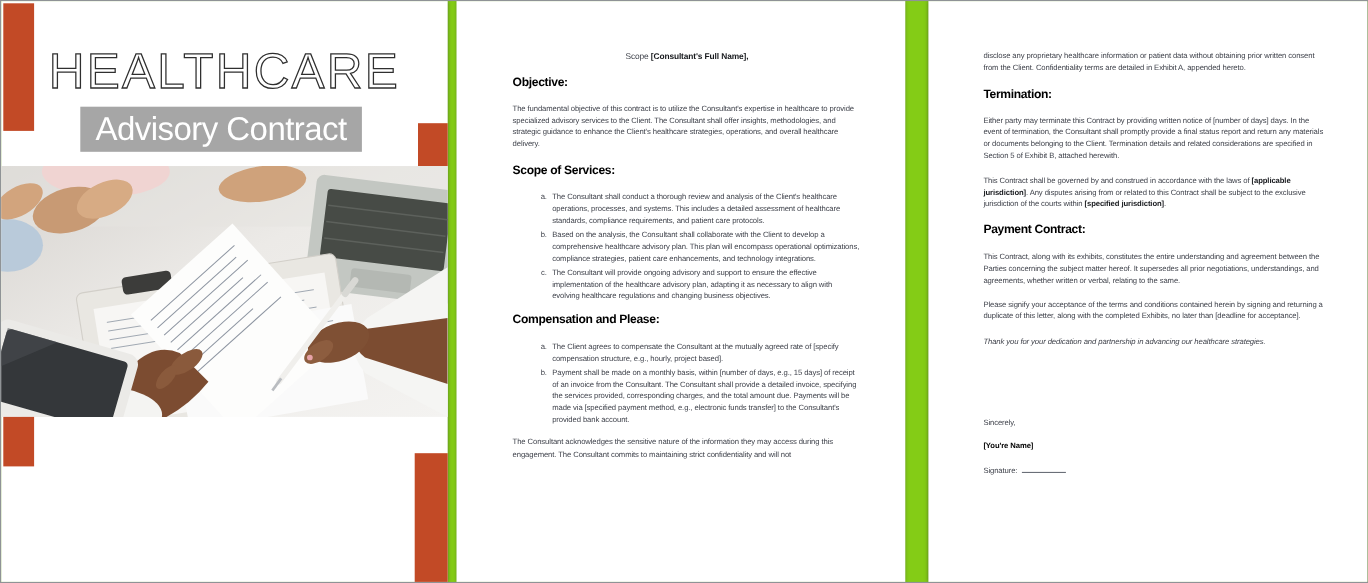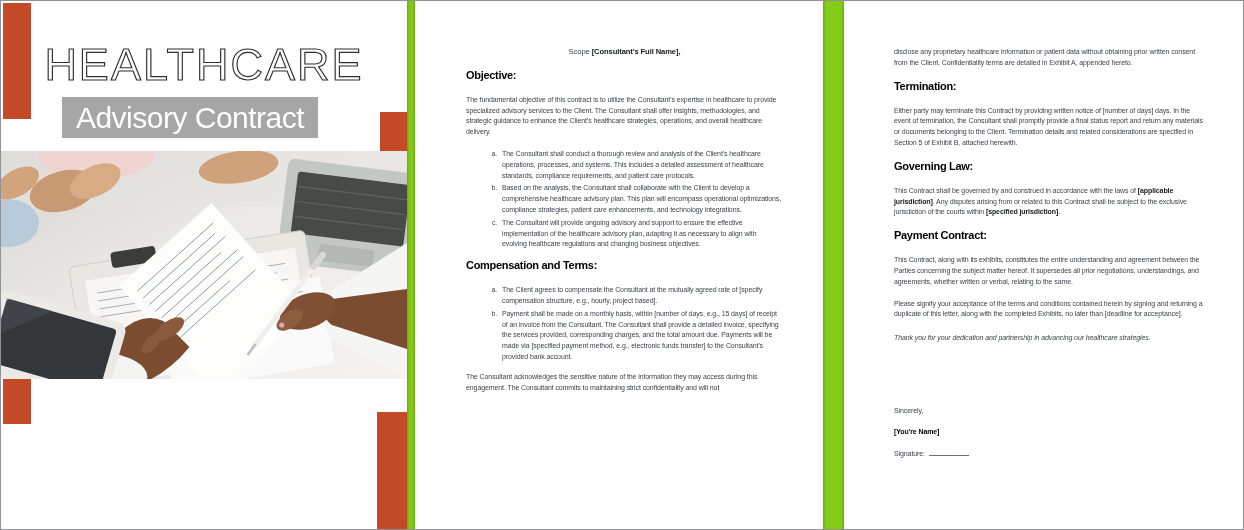--- a/index.html
+++ b/index.html
@@ -16,21 +16,21 @@
   .bar{position:absolute;background:var(--accent,#c24a26);}
   .bar-tl{left:2px;top:2px;width:28px;height:116px;}
   .bar-tr{right:0;top:111px;width:27px;height:39px;}
   .bar-bl{left:2px;top:378px;width:28px;height:45px;}
   .bar-br{right:0;top:411px;width:30px;height:117px;}
   .cover-title{position:absolute;left:0;right:0;top:38px;text-align:center;
                font-size:45px;letter-spacing:2px;color:#3a3a3a;font-weight:400;}
   @supports (-webkit-text-stroke:1px #000){
     .cover-title{color:#fff;-webkit-text-stroke:1.15px #2f2f2f;}
   }
-  .cover-subtitle{position:absolute;left:61px;top:96px;width:256px;height:41px;
+  .cover-subtitle{position:absolute;left:72px;top:96px;width:256px;height:41px;
                   background:var(--subtitle-bg,#a6a6a6);color:#fff;font-size:30px;
                   letter-spacing:-.5px;display:flex;align-items:center;justify-content:center;}
   .photo{position:absolute;left:0;top:150px;width:406px;height:228px;display:block;}
 
   
   .doc{font-size:7px;line-height:10.8px;color:#3f424b;letter-spacing:-.1px;
        box-sizing:border-box;}
   .p1{padding:46px 40px 0 51px;}
   .p2{padding:46px 48px 0 50px;}
   .doc h3{font-size:11px;line-height:13px;color:#000;margin:8px 0 13px;
@@ -151,42 +151,42 @@
     <div class="bar bar-bl"></div>
     <div class="bar bar-br"></div>
   </section>
 
   <section class="page doc p1">
     <p class="salutation"><span>Scope </span><b>[Consultant's Full Name],</b></p>
 
     <h3>Objective:</h3>
     <p>The fundamental objective of this contract is to utilize the Consultant's expertise in healthcare to provide specialized advisory services to the Client. The Consultant shall offer insights, methodologies, and strategic guidance to enhance the Client's healthcare strategies, operations, and overall healthcare delivery.</p>
 
+    <h3>Scope of Services:</h3>
     <ol>
       <li>The Consultant shall conduct a thorough review and analysis of the Client's healthcare operations, processes, and systems. This includes a detailed assessment of healthcare standards, compliance requirements, and patient care protocols.</li>
       <li>Based on the analysis, the Consultant shall collaborate with the Client to develop a comprehensive healthcare advisory plan. This plan will encompass operational optimizations, compliance strategies, patient care enhancements, and technology integrations.</li>
       <li>The Consultant will provide ongoing advisory and support to ensure the effective implementation of the healthcare advisory plan, adapting it as necessary to align with evolving healthcare regulations and changing business objectives.</li>
     </ol>
 
-    <h3>Compensation and Terms:</h3>
+    <h3>Compensation and Please:</h3>
     <ol>
       <li>The Client agrees to compensate the Consultant at the mutually agreed rate of [specify compensation structure, e.g., hourly, project based].</li>
       <li>Payment shall be made on a monthly basis, within [number of days, e.g., 15 days] of receipt of an invoice from the Consultant. The Consultant shall provide a detailed invoice, specifying the services provided, corresponding charges, and the total amount due. Payments will be made via [specified payment method, e.g., electronic funds transfer] to the Consultant's provided bank account.</li>
     </ol>
 
     <p>The Consultant acknowledges the sensitive nature of the information they may access during this engagement. The Consultant commits to maintaining strict confidentiality and will not</p>
   </section>
 
   <section class="page doc p2">
     <p>disclose any proprietary healthcare information or patient data without obtaining prior written consent from the Client. Confidentiality terms are detailed in Exhibit A, appended hereto.</p>
 
     <h3>Termination:</h3>
     <p>Either party may terminate this Contract by providing written notice of [number of days] days. In the event of termination, the Consultant shall promptly provide a final status report and return any materials or documents belonging to the Client. Termination details and related considerations are specified in Section 5 of Exhibit B, attached herewith.</p>
 
-    <h3>Governing Law:</h3>
     <p><span>This Contract shall be governed by and construed in accordance with the laws of </span><b>[applicable jurisdiction]</b><span>. Any disputes arising from or related to this Contract shall be subject to the exclusive jurisdiction of the courts within </span><b>[specified jurisdiction]</b><span>.</span></p>
 
     <h3>Payment Contract:</h3>
     <p>This Contract, along with its exhibits, constitutes the entire understanding and agreement between the Parties concerning the subject matter hereof. It supersedes all prior negotiations, understandings, and agreements, whether written or verbal, relating to the same.</p>
     <p>Please signify your acceptance of the terms and conditions contained herein by signing and returning a duplicate of this letter, along with the completed Exhibits, no later than [deadline for acceptance].</p>
     <p class="ital">Thank you for your dedication and partnership in advancing our healthcare strategies.</p>
 
     <p class="closing">Sincerely,</p>
     <p class="signer">[You're Name]</p>
     <p class="sig"><span>Signature:</span><span class="sig-line"></span></p>

